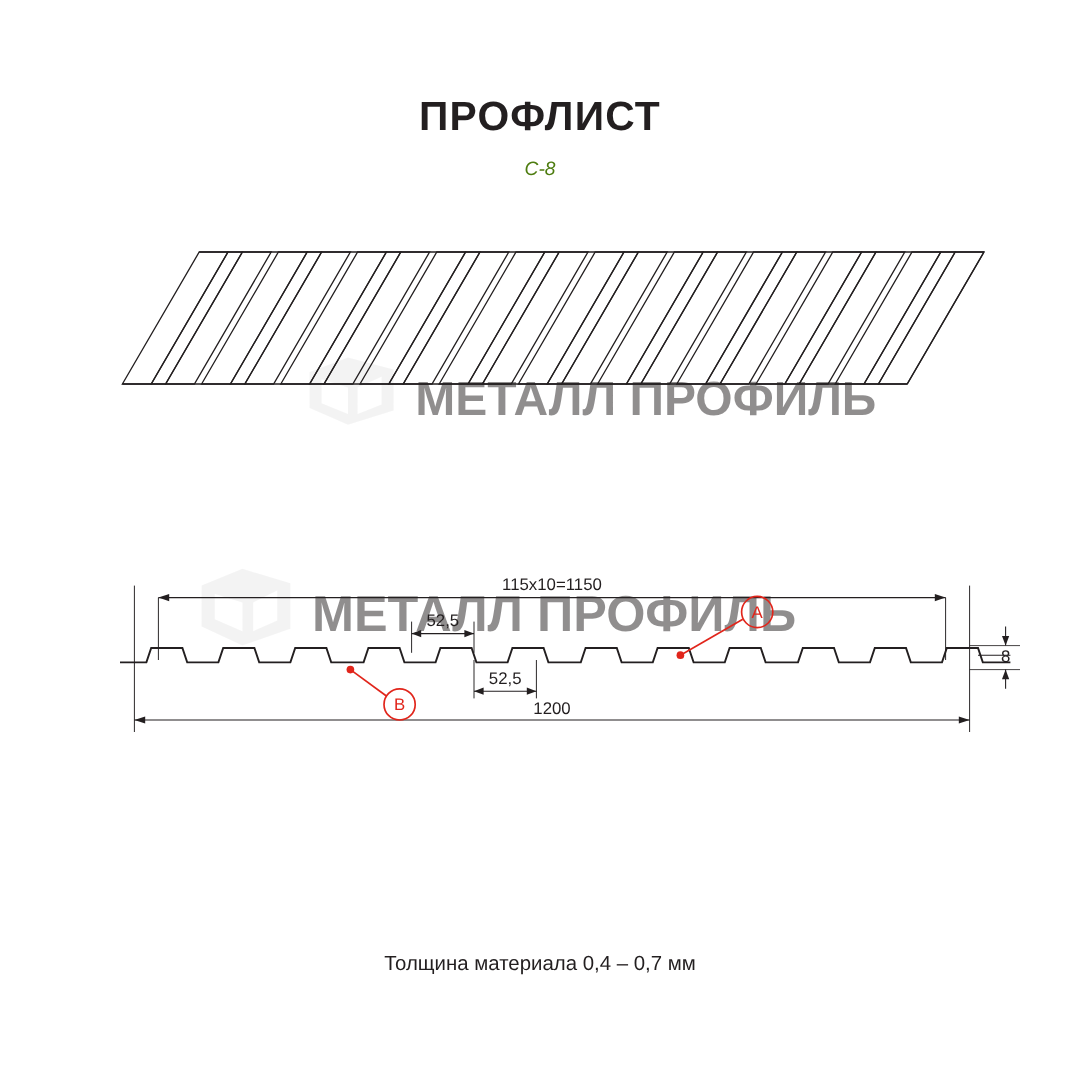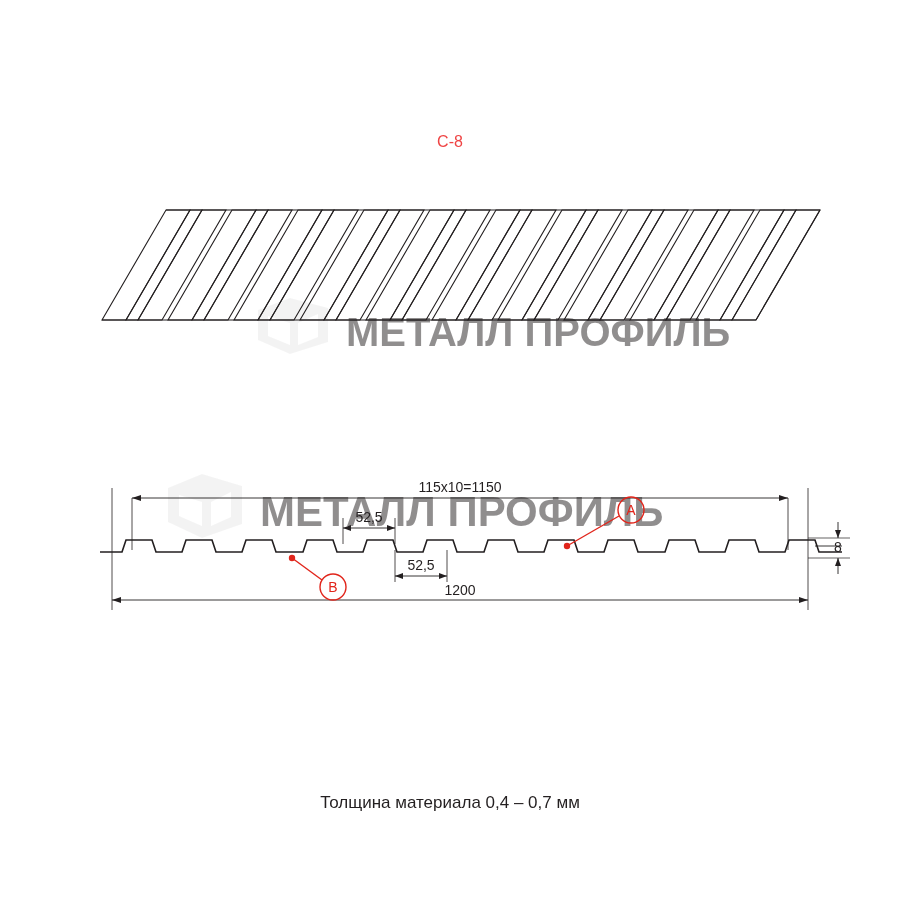--- a/index.html
+++ b/index.html
@@ -30,21 +30,22 @@
     letter-spacing: 1px;
     color: #231f20;
   }
   .subtitle {
     position: absolute;
     top: 133px;
     left: 0;
     width: 900px;
     text-align: center;
     font-size: 16px;
-    color: #ef4444;
+    color: #4d7c0f;
+    font-style: italic;
   }
   .footer-note {
     position: absolute;
     top: 793px;
     left: 0;
     width: 900px;
     text-align: center;
     font-size: 17px;
     font-weight: normal;
     color: #231f20;
@@ -77,20 +78,21 @@
   }
   .dim-text { font-size: 14px; }
   .red { stroke: #e1251b; fill: none; }
   .red-text { fill: #e1251b; font-size: 14px; }
 </style>
 </head>
 <body>
 
 <div class="page">
 
+  <div class="title">ПРОФЛИСТ</div>
   <div class="subtitle">С-8</div>
 
   <div class="watermark wm1">
     <svg width="420" height="100" viewBox="0 0 420 100">
       <g fill="#e9e9e9">
         <path d="M8 30 L40 18 L78 28 L78 62 L40 74 L8 60 Z M18 36 L18 56 L40 65 L40 43 Z M48 43 L48 65 L68 57 L68 34 Z"></path>
         <path d="M88 24 L100 24 L100 42 L112 24 L124 24 L124 74 L112 74 L112 44 L100 62 L88 44 Z" opacity="0"></path>
       </g>
       <text x="96" y="66" font-size="40" font-weight="bold" fill="#e9e9e9" font-family="Liberation Sans, sans-serif">МЕТАЛЛ ПРОФИЛЬ</text>
     </svg>

